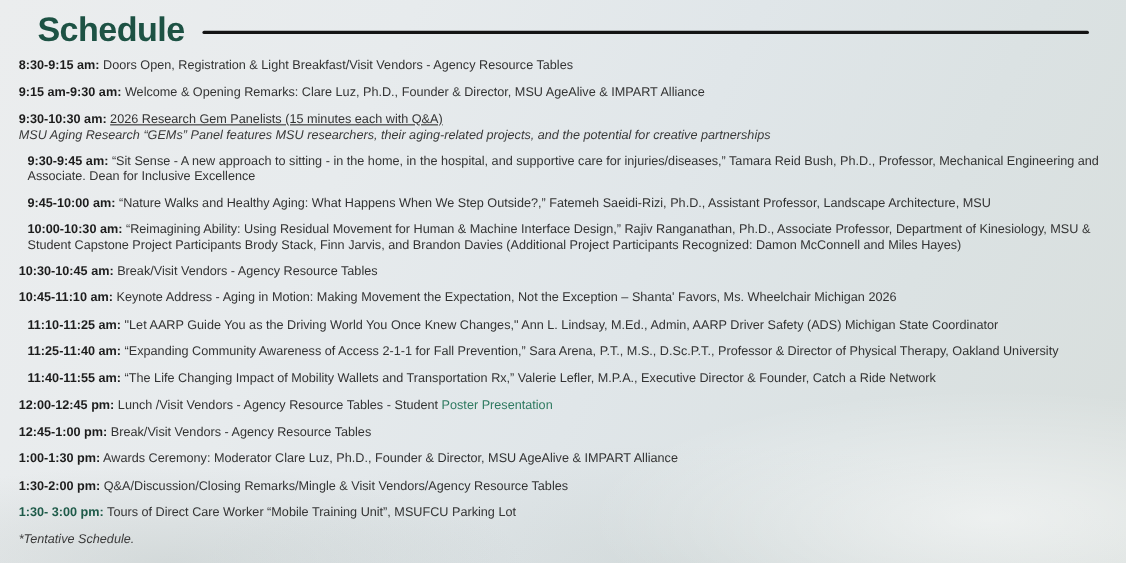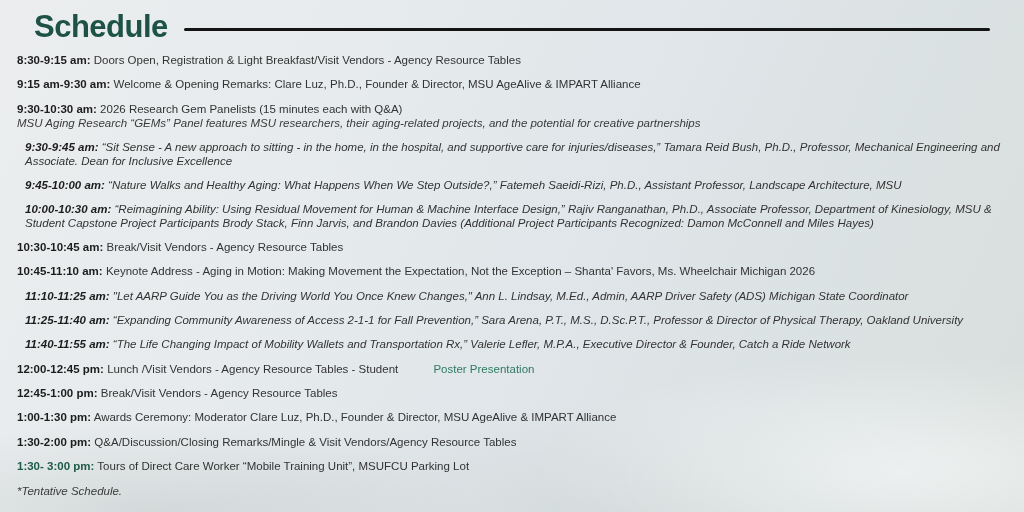--- a/index.html
+++ b/index.html
@@ -25,27 +25,27 @@
   .rule {
     flex: 1; height: 3px; background: #141414;
     margin-left: 16px; margin-top: 5px;
     border-radius: 2px;
   }
   .list { padding: 8px 12px 0 17px; }
   .row {
     font-size: 11.5px; line-height: 1.16;
     margin-bottom: 11px;
   }
-  .row.indent { padding-left: 8px; font-style: italic; }
+  .row.indent { padding-left: 8px; }
   .time { font-weight: bold; color: #1c1c1c; }
   .time.green { color: #1d5a48; text-align: right; }
-  .u { }
+  .u { text-decoration: underline; }
   .desc { color: #333333; }
   .subtitle { font-style: italic; color: #3a3a3a; margin-top: 1px; }
-  .link { color: #2f7a61; cursor: pointer; margin-left: 32px; }
+  .link { color: #2f7a61; cursor: pointer; }
   .footnote {
     font-style: italic; font-size: 11.5px;
     color: #3a3a3a; padding: 1px 17px;
   }
 </style>
 </head>
 <body>
 
 <div class="header">
   <div class="title">Schedule</div>

